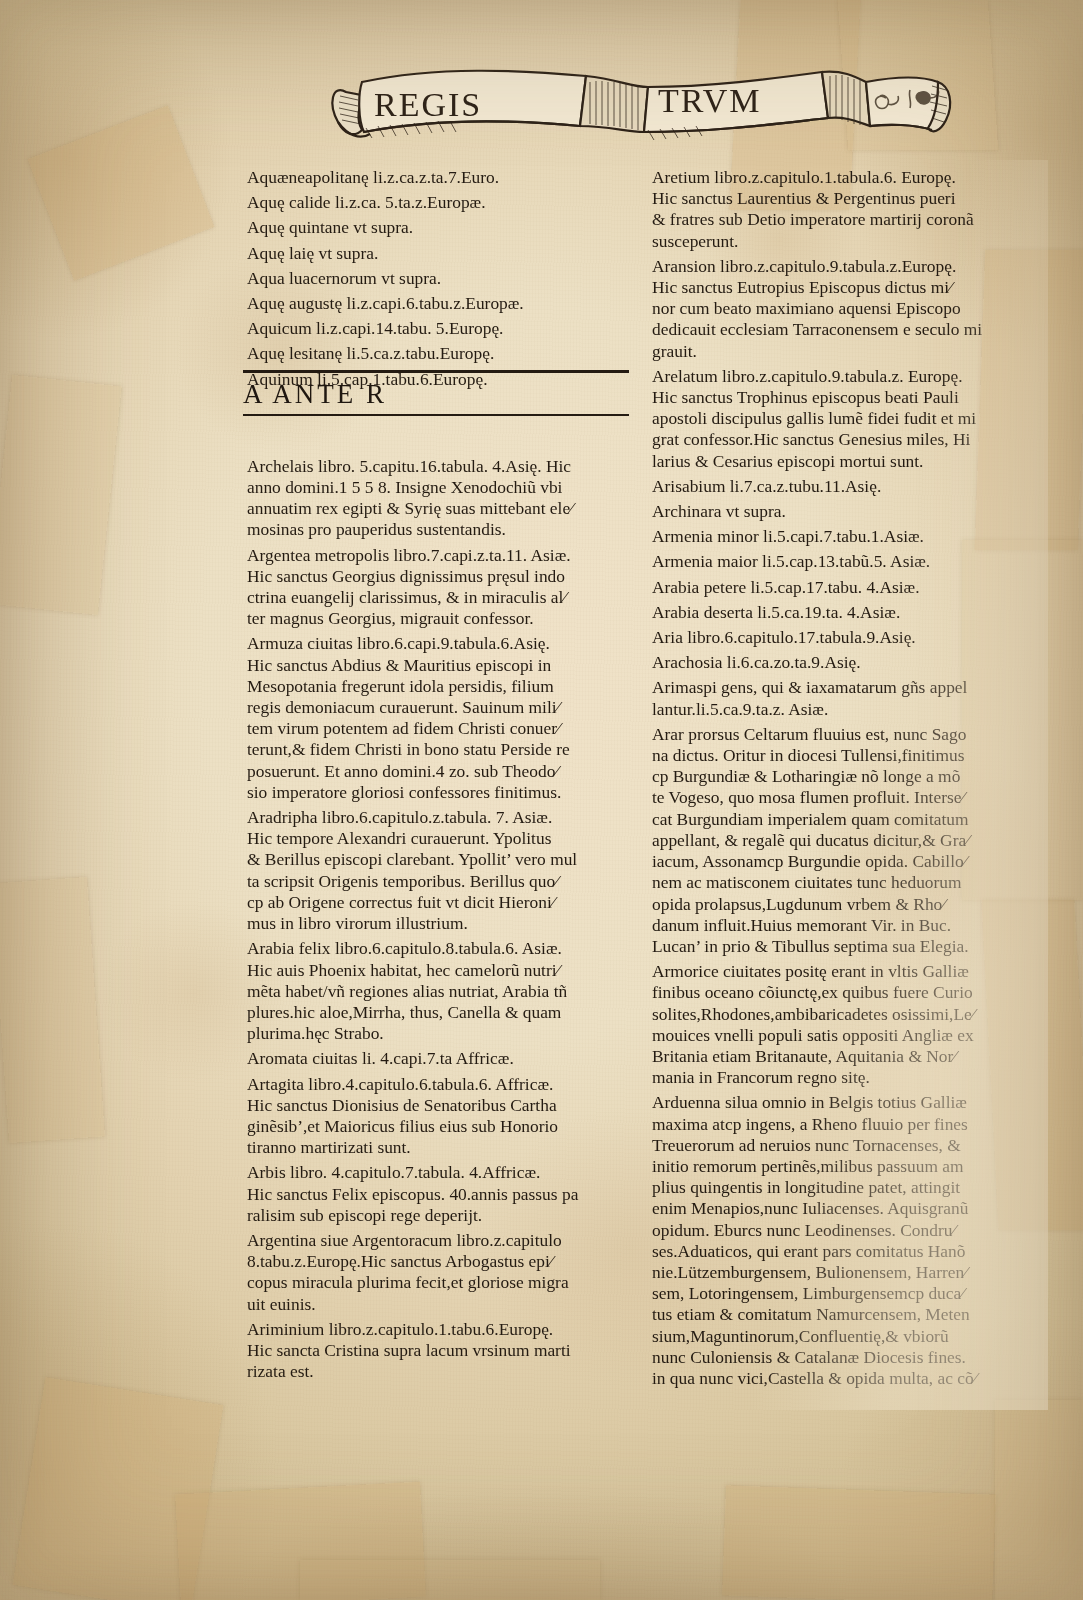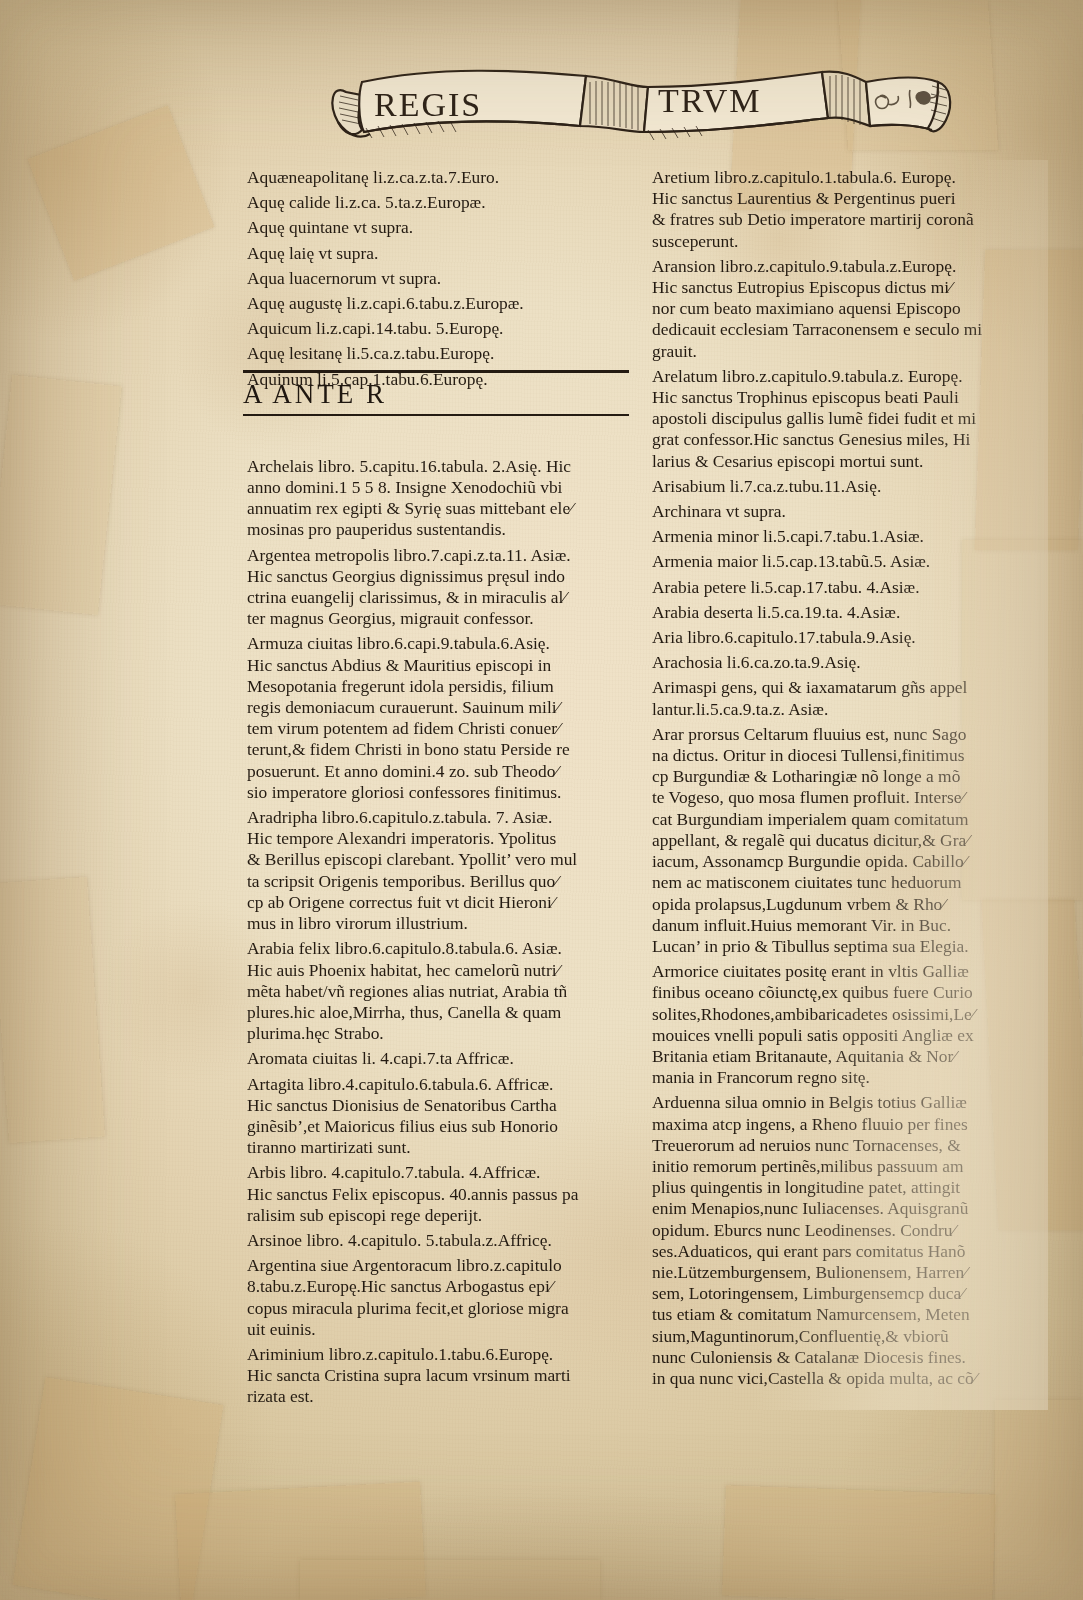--- a/index.html
+++ b/index.html
@@ -152,21 +152,21 @@
         <p class="entry">
           <span class="ln">Aquę lesitanę li.5.ca.z.tabu.Europę.</span>
         </p>
         <p class="entry">
           <span class="ln">Aquinum li.5.cap.1.tabu.6.Europę.</span>
         </p>
       </div>
     <div class="blank" style="height:58px;"></div>
     <div id="left-body">
         <p class="entry">
-          <span class="ln">Archelais libro. 5.capitu.16.tabula. 2.Asię. Hic</span>
+          <span class="ln">Archelais libro. 5.capitu.16.tabula. 4.Asię. Hic</span>
           <span class="ln">anno domini.1 5 5 8. Insigne Xenodochiũ vbi</span>
           <span class="ln">annuatim rex egipti &amp; Syrię suas mittebant ele⁄</span>
           <span class="ln">mosinas pro pauperidus sustentandis.</span>
         </p>
         <p class="entry">
           <span class="ln">Argentea metropolis libro.7.capi.z.ta.11. Asiæ.</span>
           <span class="ln">Hic sanctus Georgius dignissimus pręsul indo</span>
           <span class="ln">ctrina euangelij clarissimus, &amp; in miraculis al⁄</span>
           <span class="ln">ter magnus Georgius, migrauit confessor.</span>
         </p>
@@ -175,21 +175,21 @@
           <span class="ln">Hic sanctus Abdius &amp; Mauritius episcopi in</span>
           <span class="ln">Mesopotania fregerunt idola persidis, filium</span>
           <span class="ln">regis demoniacum curauerunt. Sauinum mili⁄</span>
           <span class="ln">tem virum potentem ad fidem Christi conuer⁄</span>
           <span class="ln">terunt,&amp; fidem Christi in bono statu Perside re</span>
           <span class="ln">posuerunt. Et anno domini.4 zo. sub Theodo⁄</span>
           <span class="ln">sio imperatore gloriosi confessores finitimus.</span>
         </p>
         <p class="entry">
           <span class="ln">Aradripha libro.6.capitulo.z.tabula. 7. Asiæ.</span>
-          <span class="ln">Hic tempore Alexandri imperatoris. Ypolitus</span>
+          <span class="ln">Hic tempore Alexandri curauerunt. Ypolitus</span>
           <span class="ln">&amp; Berillus episcopi clarebant. Ypollit’ vero mul</span>
           <span class="ln">ta scripsit Origenis temporibus. Berillus quo⁄</span>
           <span class="ln">cp ab Origene correctus fuit vt dicit Hieroni⁄</span>
           <span class="ln">mus in libro virorum illustrium.</span>
         </p>
         <p class="entry">
           <span class="ln">Arabia felix libro.6.capitulo.8.tabula.6. Asiæ.</span>
           <span class="ln">Hic auis Phoenix habitat, hec camelorũ nutri⁄</span>
           <span class="ln">mẽta habet/vñ regiones alias nutriat, Arabia tñ</span>
           <span class="ln">plures.hic aloe,Mirrha, thus, Canella &amp; quam</span>
@@ -201,23 +201,20 @@
         <p class="entry">
           <span class="ln">Artagita libro.4.capitulo.6.tabula.6. Affricæ.</span>
           <span class="ln">Hic sanctus Dionisius de Senatoribus Cartha</span>
           <span class="ln">ginẽsib’,et Maioricus filius eius sub Honorio</span>
           <span class="ln">tiranno martirizati sunt.</span>
         </p>
         <p class="entry">
           <span class="ln">Arbis libro. 4.capitulo.7.tabula. 4.Affricæ.</span>
           <span class="ln">Hic sanctus Felix episcopus. 40.annis passus pa</span>
           <span class="ln">ralisim sub episcopi rege deperijt.</span>
-        </p>
-        <p class="entry">
-          <span class="ln">Arsinoe libro. 4.capitulo. 5.tabula.z.Affricę.</span>
         </p>
         <p class="entry">
           <span class="ln">Argentina siue Argentoracum libro.z.capitulo</span>
           <span class="ln">8.tabu.z.Europę.Hic sanctus Arbogastus epi⁄</span>
           <span class="ln">copus miracula plurima fecit,et gloriose migra</span>
           <span class="ln">uit euinis.</span>
         </p>
         <p class="entry">
           <span class="ln">Ariminium libro.z.capitulo.1.tabu.6.Europę.</span>
           <span class="ln">Hic sancta Cristina supra lacum vrsinum marti</span>

